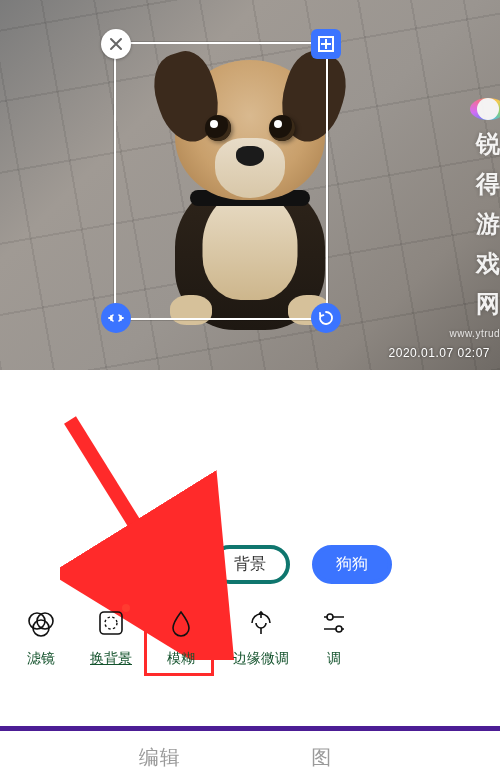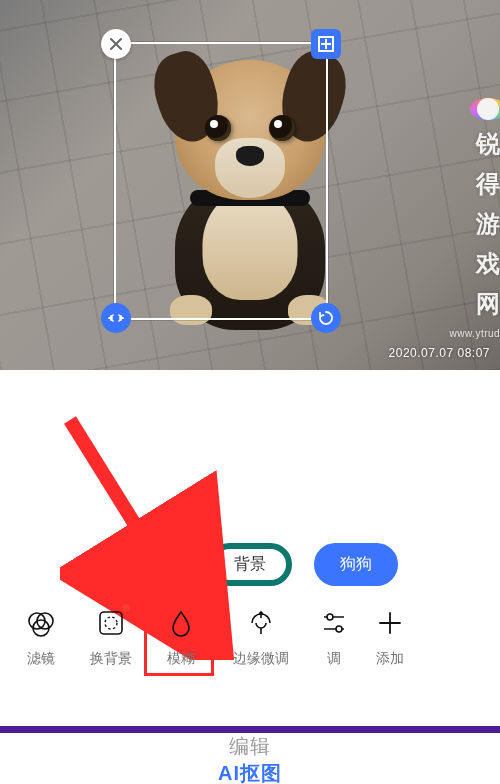--- a/index.html
+++ b/index.html
@@ -38,32 +38,32 @@
   
   .wm { position:absolute; right:-8px; top:108px; width:40px; height:220px; display:flex; flex-direction:column; align-items:center; justify-content:center; gap:8px; font-size:24px; font-weight:700; color:#fff; opacity:.9; pointer-events:none; text-shadow:0 0 4px rgba(0,0,0,.3);}
   .wm-logo { width:36px; height:36px; border-radius:50%; background: conic-gradient(#ff9a3c,#ffd24a,#8ad66b,#49c2f2,#6a7dff,#d96aff,#ff6a9a,#ff9a3c); display:flex;align-items:center;justify-content:center;}
   .wm-logo::after{content:"";width:22px;height:22px;border-radius:50%;background:#fff;}
   .wm-url { font-size:10px; font-weight:400; letter-spacing:0.5px; opacity:.9; }
   
   .blank { height:170px; position:relative; }
   .red-arrow { position:absolute; left:60px; top:410px; width:180px; height:250px; pointer-events:none; }
   
   .chips-row { display:flex; justify-content:center; gap:22px; align-items:center; height:48px; margin-top:0; margin-bottom:10px;}
-  .chip { padding:5px 20px; border:6px solid #0f766e; border-radius:999px; font-size:16px; color:#333; background:#fff; }
+  .chip { padding:5px 20px; border:4px solid #0f766e; border-radius:999px; font-size:16px; color:#333; background:#fff; }
   .chip.active { background:#3b74ff; color:#fff; border-color:#3b74ff;text-align:center; }
   
   .toolbar { display:flex; align-items:flex-start; padding:8px 2px 0 6px; gap:0; }
-  .tool { flex:0 0 70px; display:flex; flex-direction:column; align-items:center; gap:10px; font-size:14px; color:#737373; position:relative; }
+  .tool { flex:0 0 70px; display:flex; flex-direction:column; align-items:center; gap:10px; font-size:14px; color:#14532d; position:relative; }
   .tool.fine{flex-basis:90px;}
   .tool.narrow{flex-basis:56px;}
   .tool .ico { width:34px; height:34px; display:flex; align-items:center; justify-content:center; }
   .red-box { position:absolute; border:3px solid #ff2a2a; pointer-events:none; }
   .red-dot { position:absolute; width:8px; height:8px; background:#ff3b30; border-radius:50%; }
   
-  .bottom-tabs { position:absolute; left:0; right:0; bottom:0; height:58px; display:flex; align-items:center; justify-content:space-evenly; border-top:7px solid #4c1d95; padding:0 8px;flex-direction:column; }
+  .bottom-tabs { position:absolute; left:0; right:0; bottom:0; height:58px; display:flex; align-items:center; justify-content:space-evenly; border-top:5px solid #4c1d95; padding:0 8px; }
   .btab { font-size:20px; color:#9a9a9a; letter-spacing:1px; }
   .btab.active { color:#3b74ff; font-weight:600; }
   .btab.clip { width:50px; overflow:hidden; white-space:nowrap; }
   svg { display:block; }
 </style>
 </head>
 <body>
 
 <div class="photo-area">
   <div class="dog">
@@ -114,21 +114,21 @@
     <div class="handle br">
       <div class="circle-btn circle-blue">
         <svg width="18" height="18" viewBox="0 0 18 18">
             <path d="M9 3 a6 6 0 1 1 -5.7 4.2" fill="none" stroke="#fff" stroke-width="1.8" stroke-linecap="round"></path>
             <polyline points="3,4 3.3,7.2 6.4,6.2" fill="none" stroke="#fff" stroke-width="1.8" stroke-linecap="round" stroke-linejoin="round"></polyline>
           </svg>
       </div>
     </div>
   </div>
 
-  <div class="timestamp">2020.07.07 08:07</div>
+  <div class="timestamp">2020.01.07 02:07</div>
 </div>
 
 <div class="blank"></div>
 
 <svg class="red-arrow" viewBox="0 0 180 250">
   <defs>
     <marker id="ah" markerWidth="14" markerHeight="14" refX="7" refY="7" orient="auto">
       <polygon points="0,0 14,7 0,14" fill="#ff2a2a"></polygon>
     </marker>
   </defs>
@@ -147,21 +147,21 @@
       <svg width="30" height="30" viewBox="0 0 30 30">
           <circle cx="11" cy="13" r="8" fill="none" stroke="#111" stroke-width="1.6"></circle>
           <circle cx="19" cy="13" r="8" fill="none" stroke="#111" stroke-width="1.6"></circle>
           <circle cx="15" cy="20" r="8" fill="none" stroke="#111" stroke-width="1.6"></circle>
         </svg>
     </span>
     <span>滤镜</span>
   </div>
 
 
-  <div class="tool" style="position:relative;">
+  <div class="tool" style="position:relative;text-decoration:underline;">
     <span class="ico" style="position:relative;">
       <svg width="30" height="30" viewBox="0 0 30 30">
           <rect x="4" y="4" width="22" height="22" rx="4" fill="none" stroke="#111" stroke-width="1.6"></rect>
           <circle cx="15" cy="15" r="6" fill="none" stroke="#111" stroke-width="1.4" stroke-dasharray="2.4 2.4"></circle>
         </svg>
       <span class="red-dot" style="right:-2px; top:-2px;"></span>
     </span>
     <span>换背景</span>
   </div>
 
@@ -190,35 +190,26 @@
     <span class="ico">
       <svg width="30" height="30" viewBox="0 0 30 30">
           <path d="M5 9 h20 M5 21 h20" stroke="#111" stroke-width="1.6"></path>
           <circle cx="11" cy="9" r="3" fill="#fff" stroke="#111" stroke-width="1.6"></circle>
           <circle cx="20" cy="21" r="3" fill="#fff" stroke="#111" stroke-width="1.6"></circle>
         </svg>
     </span>
     <span>调</span>
   </div>
 
-  <div class="tool narrow">
-    <span class="ico">
-      <svg width="30" height="30" viewBox="0 0 30 30">
-          <path d="M15 5 v20 M5 15 h20" stroke="#111" stroke-width="1.8" stroke-linecap="round"></path>
-        </svg>
-    </span>
-    <span>添加</span>
-  </div>
 
   <div class="red-box" style="left:144px; top:0px; width:70px; height:78px;"></div>
 </div>
 
 <div class="bottom-tabs">
   <div class="btab">编辑</div>
-  <div class="btab active">AI抠图</div>
   <div class="btab clip">图</div>
 </div>
 
 <div class="wm">
   <div class="wm-logo"></div>
   <span>锐</span>
   <span>得</span>
   <span>游</span>
   <span>戏</span>
   <span>网</span>

